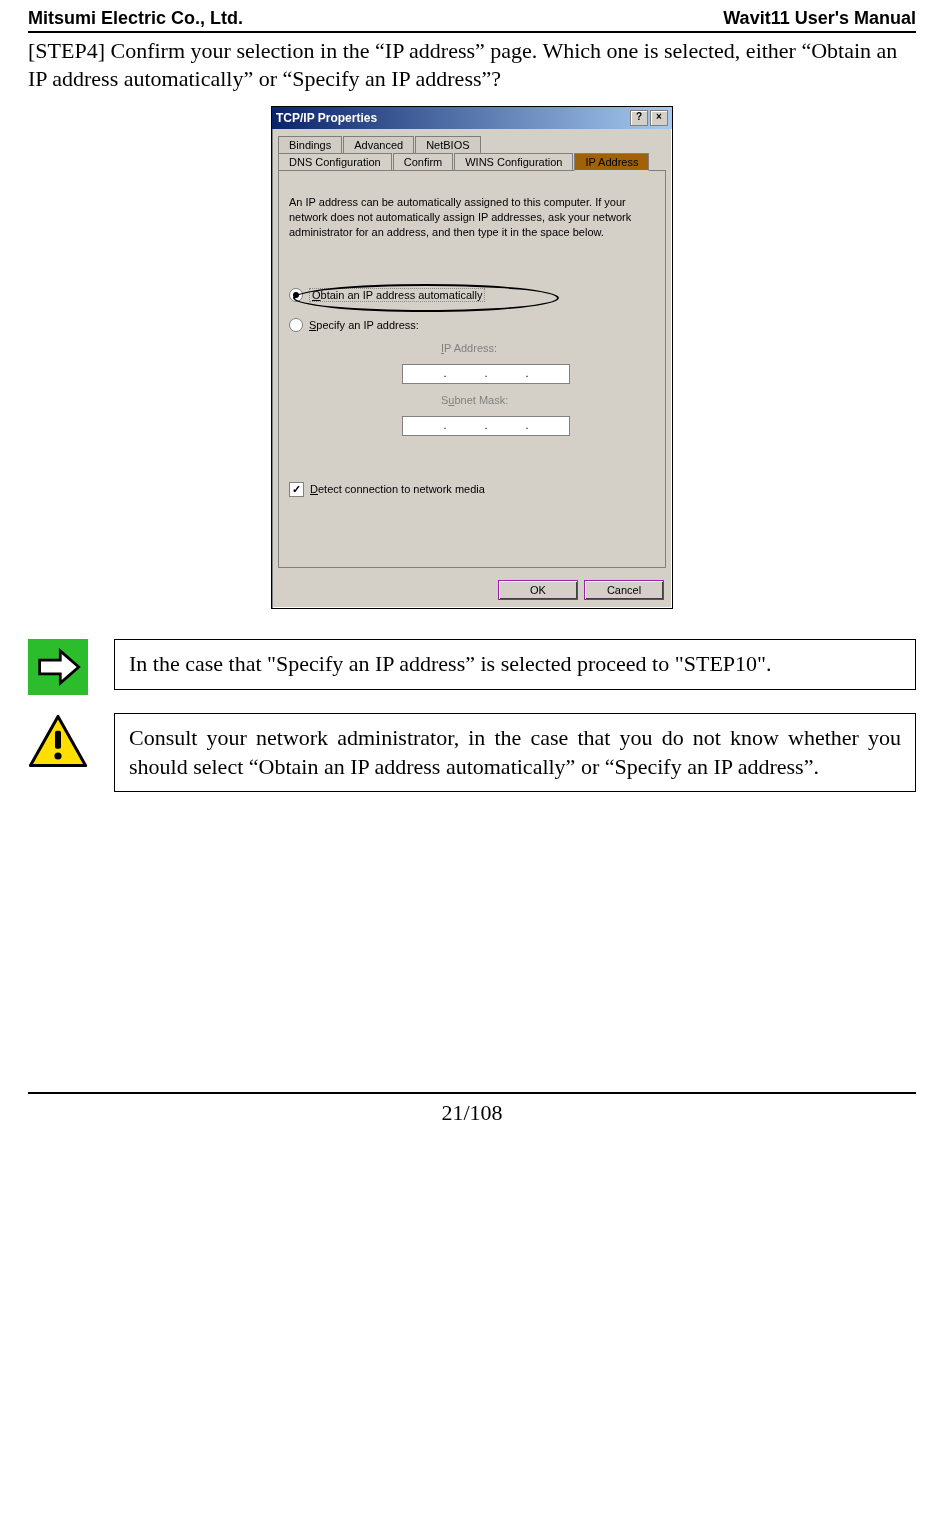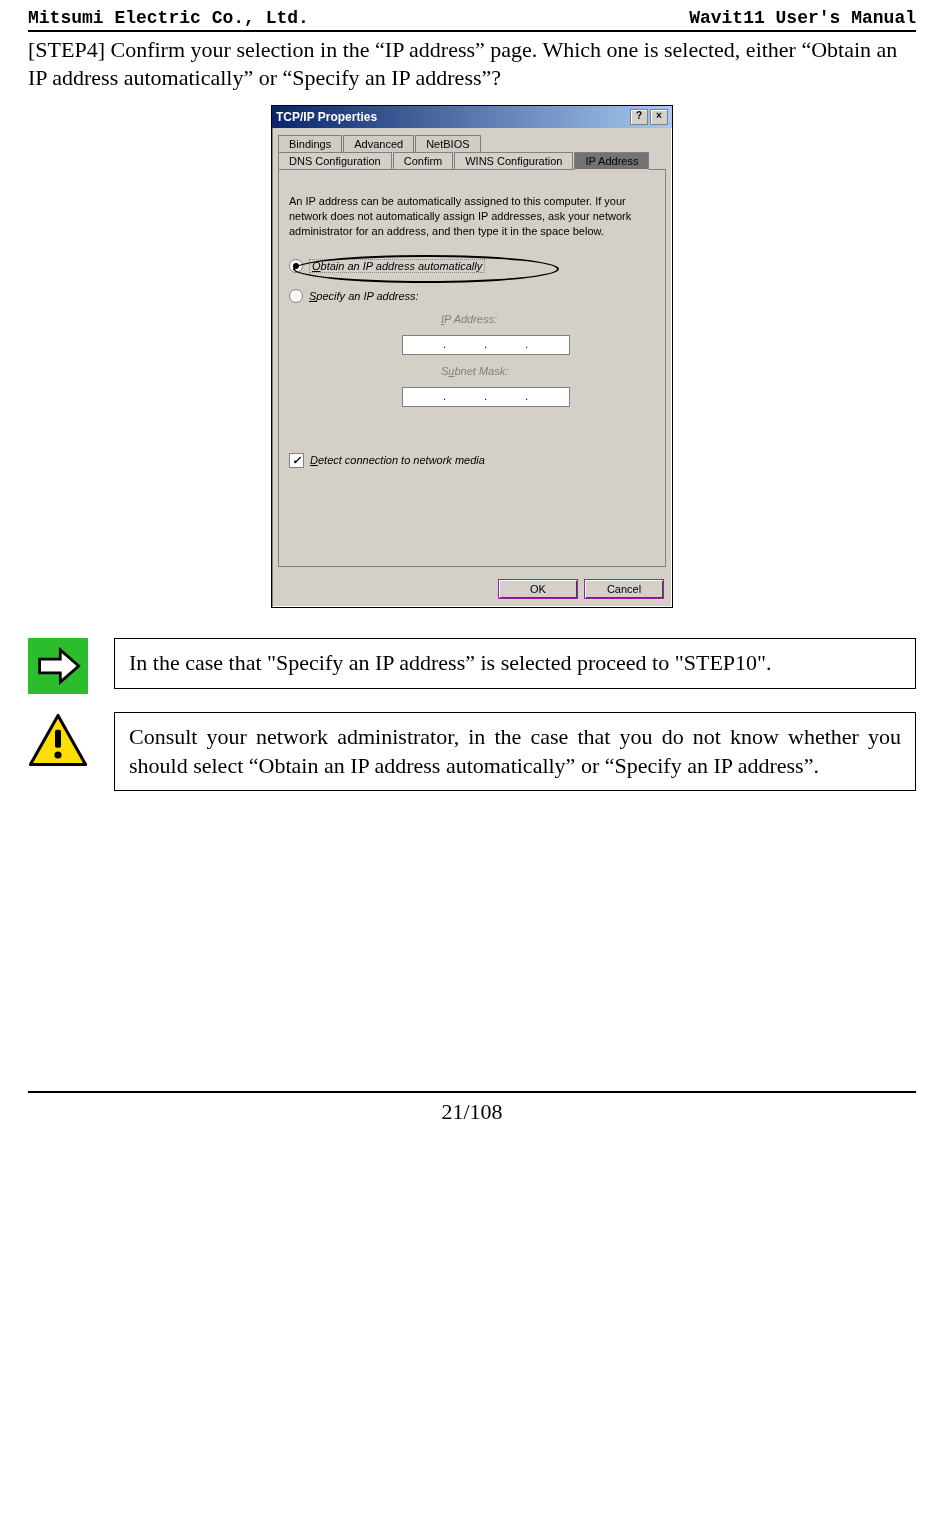--- a/index.html
+++ b/index.html
@@ -11,21 +11,21 @@
     background: #fff;
     width: 944px;
   }
   .page {
     padding: 8px 28px 20px 28px;
     box-sizing: border-box;
   }
   .header-row {
     display: flex;
     justify-content: space-between;
-    font-family: Liberation Mono, monospace;
+    font-family: Liberation Sans, sans-serif;
     font-weight: bold;
     font-size: 18px;
   }
   .header-rule {
     border: none;
     border-top: 2px solid #000;
     margin: 2px 0 4px 0;
   }
   .body-text {
     font-size: 22px;
@@ -86,41 +86,40 @@
     background: #d4d0c8;
     border: 1px solid #808080;
     border-bottom: none;
     padding: 2px 10px;
     font-size: 11px;
     margin-right: 1px;
     position: relative;
     top: 1px;
   }
   .tab.active {
-    background: #737373;
+    background: #a16207;
     border-bottom: 1px solid #d4d0c8;
     z-index: 2;
   }
   .tab.back {
     filter: brightness(0.98);
   }
   .tab-panel {
     border: 1px solid #808080;
     background: #d4d0c8;
     padding: 24px 10px 12px 10px;
     min-height: 360px;
     position: relative;
   }
   .desc-text {
     font-size: 11px;
     line-height: 1.35;
   }
   .radio-group {
-    margin-top: 20px;
-    font-style: italic;
+    margin-top: 48px;
   }
   .radio-line {
     display: flex;
     align-items: center;
     gap: 6px;
     margin: 6px 0;
     font-size: 11px;
   }
   .radio {
     width: 12px; height: 12px; border-radius: 50%;

